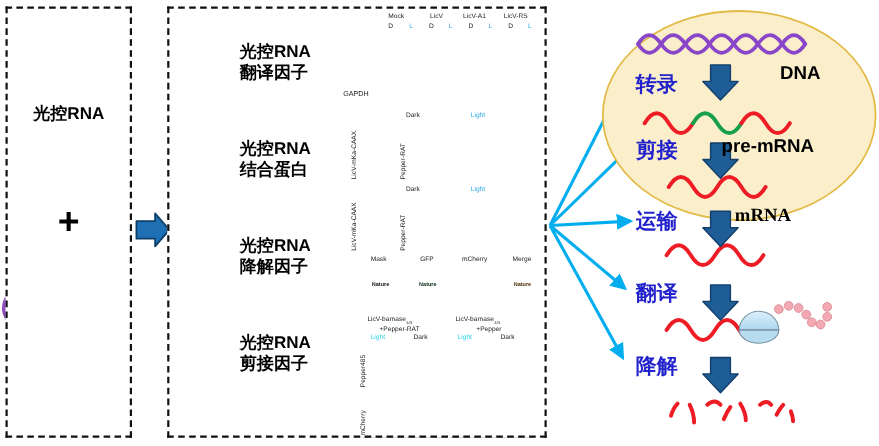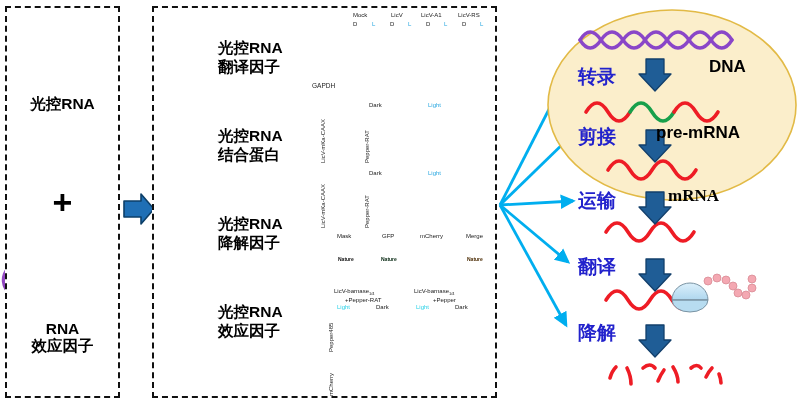--- a/index.html
+++ b/index.html
@@ -475,24 +475,20 @@
     </g>
   </svg>
 
   <div class="dashed-box" id="panel-left"></div>
   <div class="dashed-box" id="panel-mid"></div>
 
   <div class="cn" id="label-lrbp">
     <div>光控RNA</div>
   </div>
   <div class="plus-sign">+</div>
-  <div class="cn" id="label-effector">
-    <div>RNA</div>
-    <div>效应因子</div>
-  </div>
 
   <div class="factor-row" id="factor-0">
     <div class="factor-label">
       <div>光控RNA</div>
       <div>翻译因子</div>
     </div>
   </div>
   <div class="factor-row" id="factor-1">
     <div class="factor-label">
       <div>光控RNA</div>
@@ -501,21 +497,21 @@
   </div>
   <div class="factor-row" id="factor-2">
     <div class="factor-label">
       <div>光控RNA</div>
       <div>降解因子</div>
     </div>
   </div>
   <div class="factor-row" id="factor-3">
     <div class="factor-label">
       <div>光控RNA</div>
-      <div>效应因子</div>
+      <div>剪接因子</div>
     </div>
   </div>
 
   <div class="mini-text" style="left:353px; top:12px;">Mock</div>
   <div class="mini-text" style="left:391px; top:12px;">LicV</div>
   <div class="mini-text" style="left:421px; top:12px;">LicV-A1</div>
   <div class="mini-text" style="left:458px; top:12px;">LicV-RS</div>
 
   <div class="mini-text" style="left:353px; top:21px;">D</div>
   <div class="mini-text blue" style="left:372px; top:21px;">L</div>

